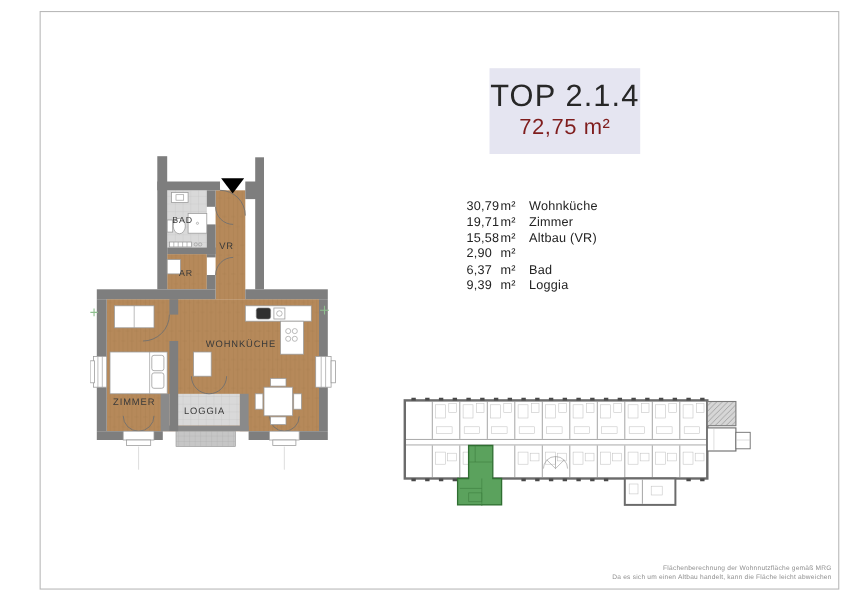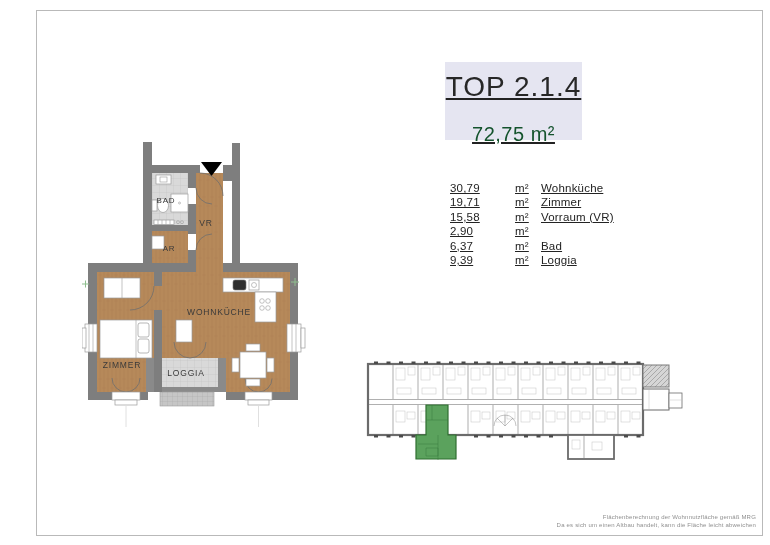--- a/index.html
+++ b/index.html
@@ -1,28 +1,28 @@
 <!DOCTYPE html>
 <html><head>
 <meta charset="utf-8">
 <style>
   html,body{margin:0;padding:0;background:#fff;}
   body{width:770px;height:545px;position:relative;overflow:hidden;
        font-family:"Liberation Sans",sans-serif;color:#222;}
   .frame{position:absolute;left:36px;top:10px;width:725px;height:524px;
          border:1px solid #b9b9b9;}
   .title-box{position:absolute;left:445px;top:62px;width:137px;height:78px;
-             background:#e5e5f1;text-align:center;text-decoration:underline;}
+             background:#e5e5f1;text-align:center;}
   .title-box .t1{margin-top:9px;font-size:28px;letter-spacing:1px;color:#272727;}
-  .title-box .t2{margin-top:20px;font-size:20px;letter-spacing:.5px;color:#14532d;}
-  .room-list{position:absolute;left:450px;top:181px;width:220px;font-size:11.5px;
-             letter-spacing:.2px;color:#232323;text-decoration:underline;}
+  .title-box .t2{margin-top:2px;font-size:20px;letter-spacing:.5px;color:#7f1d1d;}
+  .room-list{position:absolute;left:424px;top:181px;width:220px;font-size:11.5px;
+             letter-spacing:.2px;color:#232323;}
   .room-row{display:flex;height:14.4px;line-height:14.4px;}
   .room-row .a{width:31px;}
-  .room-row .u{width:26px;margin-left:34px;}
+  .room-row .u{width:26px;}
   .room-row .n{flex:1;}
   .footnote{position:absolute;right:14px;top:513px;text-align:right;
             font-size:6px;line-height:8px;color:#8f8f8f;letter-spacing:.2px;}
   svg{position:absolute;}
   
   .wall{fill:#7e7e7e;}
   .lwall{fill:#8a8a8a;}
   .fix{fill:#ffffff;stroke:#9a9a9a;stroke-width:.7;}
   .fixl{stroke:#9a9a9a;stroke-width:.6;fill:none;}
   .arc{stroke:#6f6f6f;stroke-width:.8;fill:none;}
@@ -54,21 +54,21 @@
     <span class="n">Wohnküche</span>
   </div>
   <div class="room-row">
     <span class="a">19,71</span>
     <span class="u">m²</span>
     <span class="n">Zimmer</span>
   </div>
   <div class="room-row">
     <span class="a">15,58</span>
     <span class="u">m²</span>
-    <span class="n">Vorraum (VR)</span>
+    <span class="n">Altbau (VR)</span>
   </div>
   <div class="room-row">
     <span class="a">2,90</span>
     <span class="u">m²</span>
   </div>
   <div class="room-row">
     <span class="a">6,37</span>
     <span class="u">m²</span>
     <span class="n">Bad</span>
   </div>

